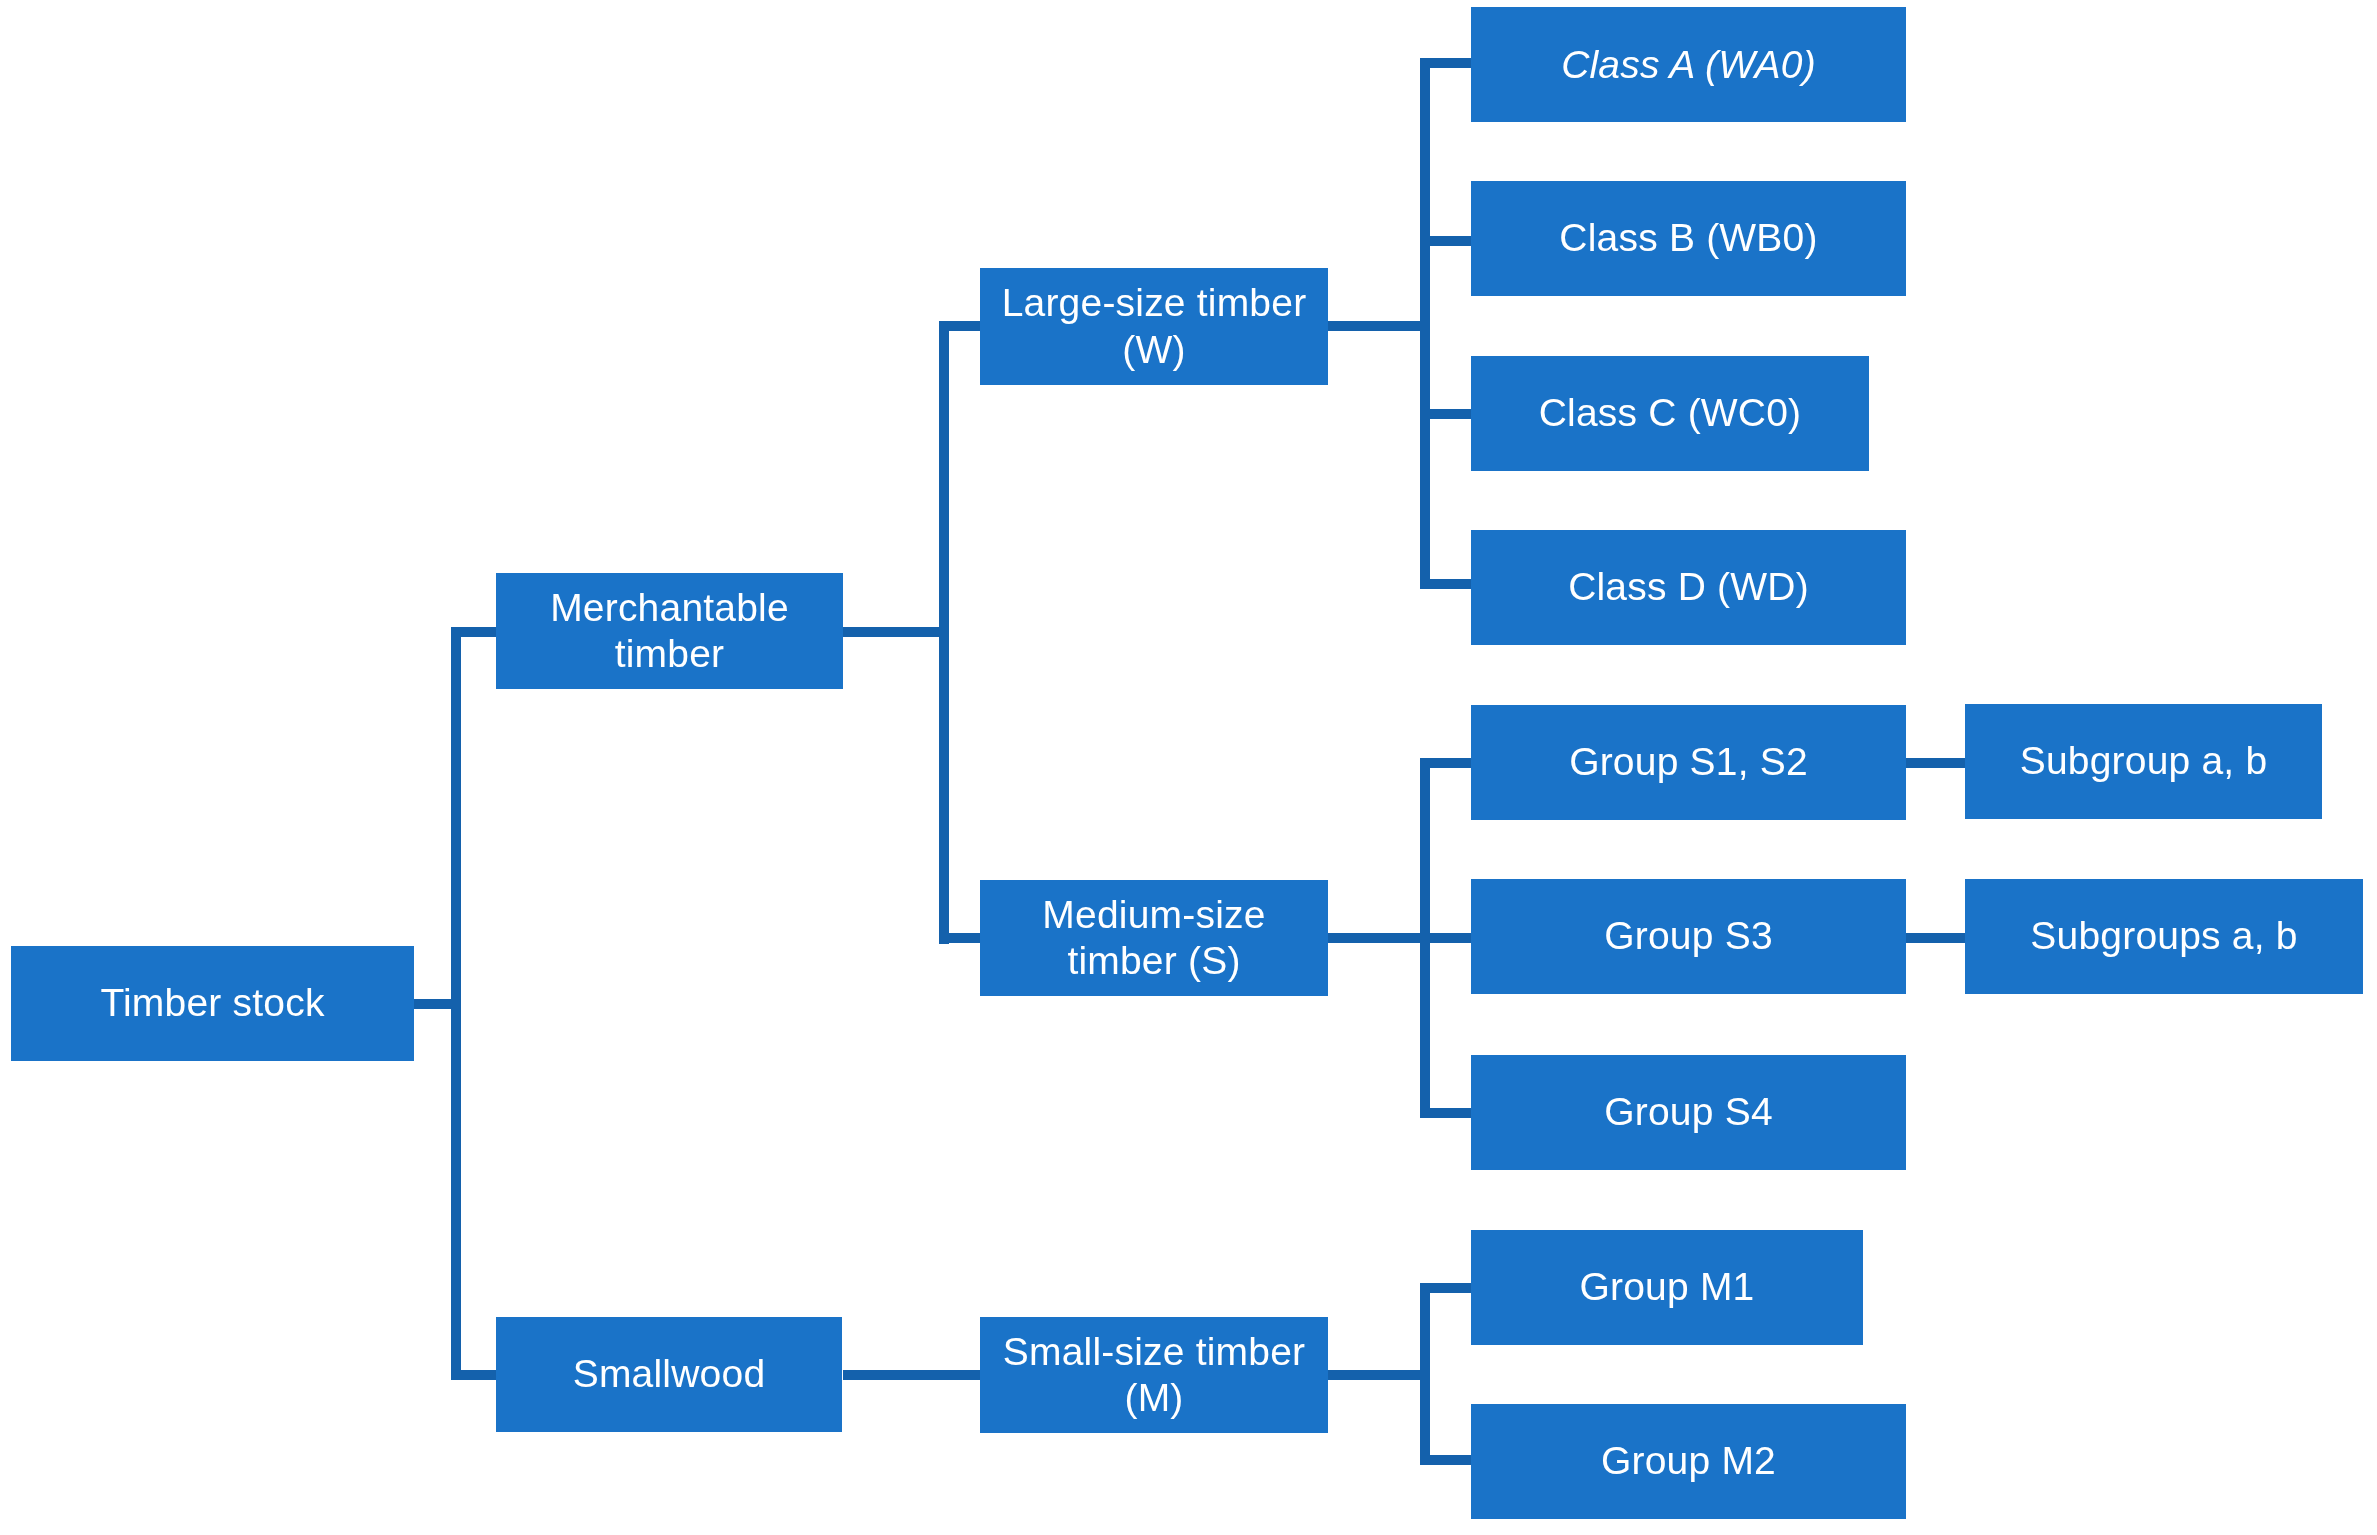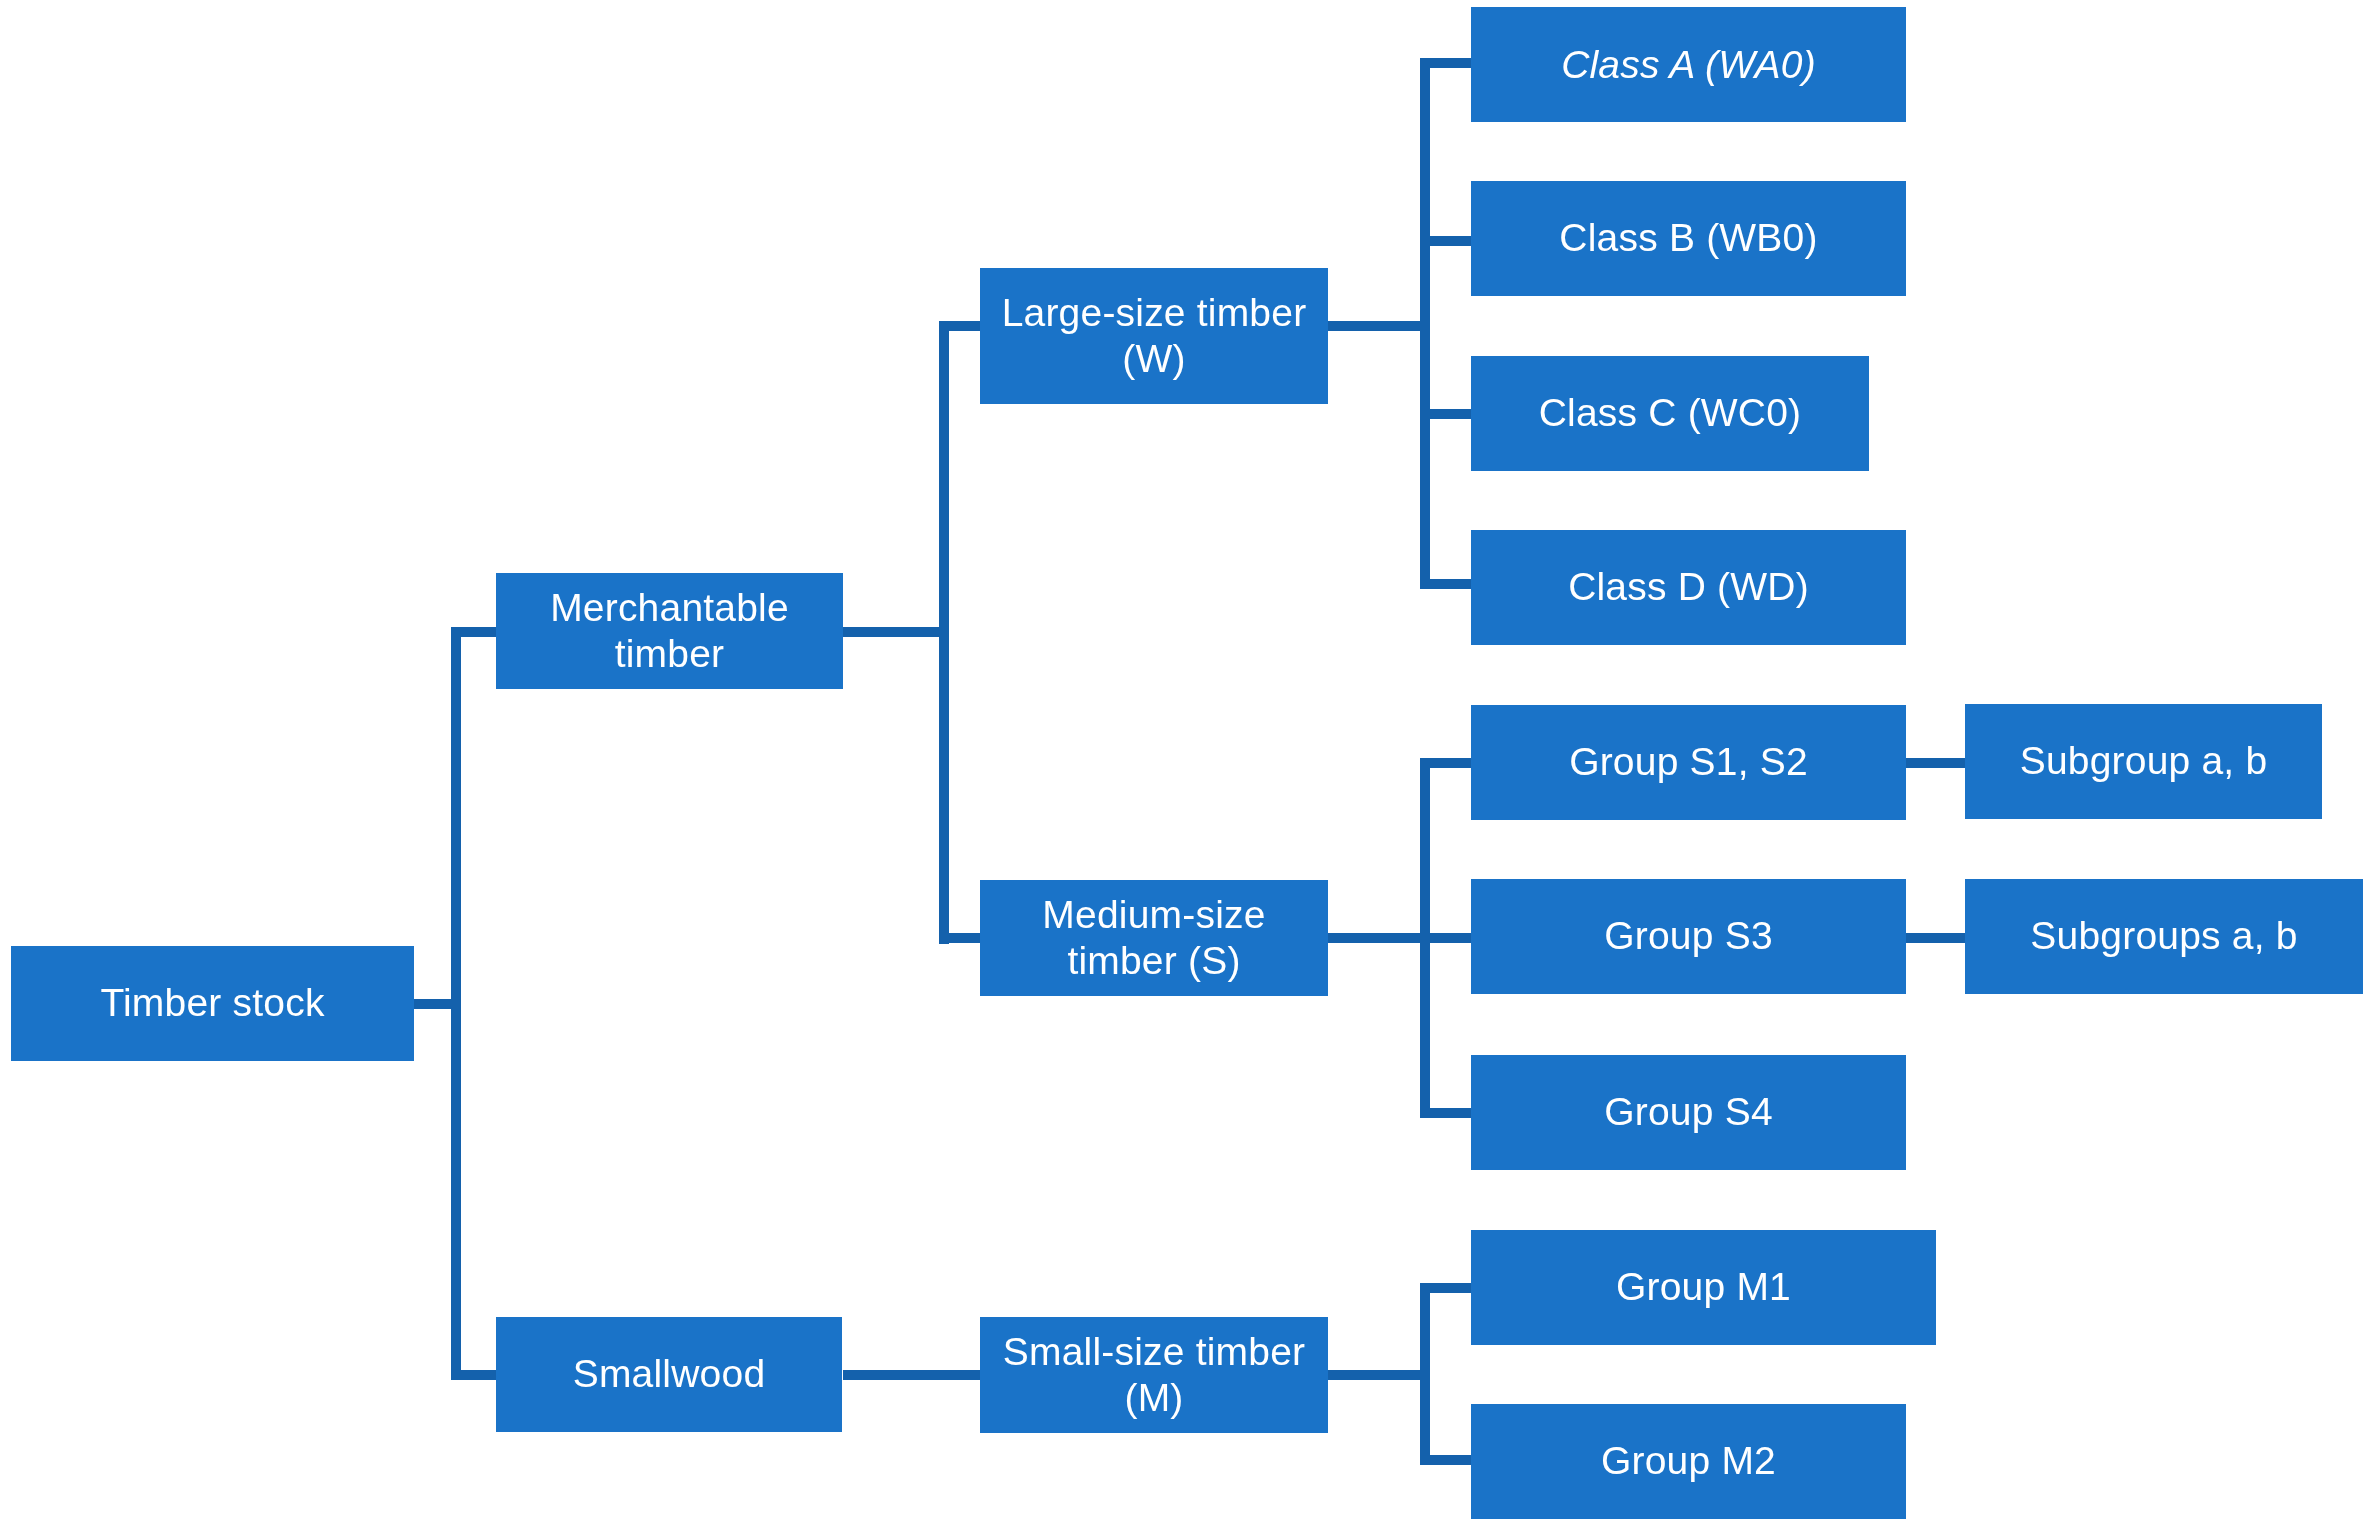--- a/index.html
+++ b/index.html
@@ -77,21 +77,21 @@
   <div class="conn h" style="left:1420px; top:1283px; width:51px;"></div>
   <div class="conn h" style="left:1420px; top:1455px; width:51px;"></div>
 
   <div class="node" style="left:11px; top:946px; width:403px; height:115px;">Timber stock</div>
 
   <div class="node" style="left:496px; top:573px; width:347px; height:116px;">Merchantable
 timber</div>
 
   <div class="node" style="left:496px; top:1317px; width:346px; height:115px;">Smallwood</div>
 
-  <div class="node" style="left:980px; top:268px; width:348px; height:136px;">Large-size timber
+  <div class="node" style="left:980px; top:268px; width:348px; height:117px;">Large-size timber
 (W)</div>
 
   <div class="node" style="left:980px; top:880px; width:348px; height:116px;">Medium-size
 timber (S)</div>
 
   <div class="node" style="left:980px; top:1317px; width:348px; height:116px;">Small-size timber
 (M)</div>
 
   <div class="node" style="left:1471px; top:7.3px; width:435px; height:115px;font-style:italic;">Class A (WA0)</div>
 
@@ -100,21 +100,21 @@
   <div class="node" style="left:1471px; top:356px; width:398px; height:115px;">Class C (WC0)</div>
 
   <div class="node" style="left:1471px; top:530px; width:435px; height:115px;">Class D (WD)</div>
 
   <div class="node" style="left:1471px; top:705px; width:435px; height:115px;">Group S1, S2</div>
 
   <div class="node" style="left:1471px; top:879px; width:435px; height:115px;">Group S3</div>
 
   <div class="node" style="left:1471px; top:1055px; width:435px; height:115px;">Group S4</div>
 
-  <div class="node" style="left:1471px; top:1230px; width:465px; height:115px;">Group M1</div>
+  <div class="node" style="left:1471px; top:1230px; width:392px; height:115px;">Group M1</div>
 
   <div class="node" style="left:1471px; top:1404px; width:435px; height:115px;">Group M2</div>
 
   <div class="node" style="left:1965px; top:704px; width:357px; height:115px;">Subgroup a, b</div>
 
   <div class="node" style="left:1965px; top:879px; width:398px; height:115px;">Subgroups a, b</div>
 
 </div>
 
 

